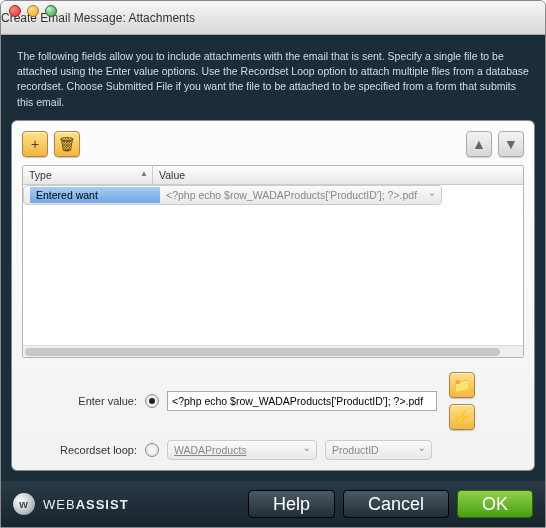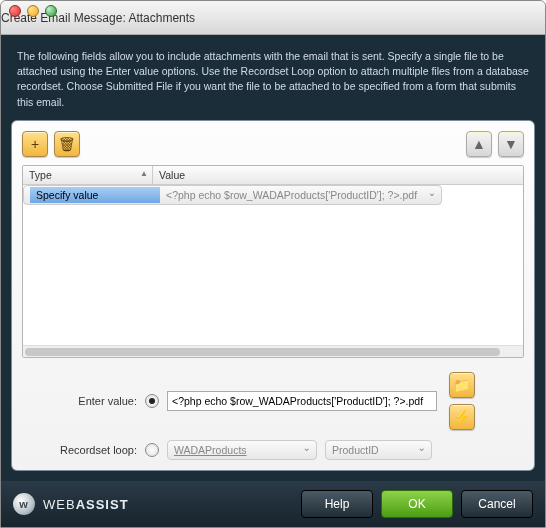--- a/index.html
+++ b/index.html
@@ -41,21 +41,21 @@
   .sel::after { content:"⌄"; position:absolute; right:5px; top:1px; color:#888; font-size:10px;}
   .sel.w1 { width: 150px; text-decoration: underline;}
   .sel.w2 { width: 107px;}
   .sel.w3 { width: 100px;}
   .sidebtns { display:flex; flex-direction:column; gap:6px; margin-left:4px;}
   .footer { height: 46px; background: linear-gradient(#2a3a46,#18242d); display:flex; align-items:center; padding: 0 12px; gap:8px;}
   .brand { display:flex; align-items:center; gap:8px; color:#e8edf0; font-size:13px; letter-spacing:1px;}
   .brand .logo { width:22px; height:22px; border-radius:50%; background:radial-gradient(circle at 35% 35%, #fff, #b9c2c8 60%, #6c7a83); display:flex; align-items:center; justify-content:center; color:#3a4a55; font-weight:bold; font-size:11px;}
   .brand b { font-weight: 700; }
   .spacer { flex:1; }
-  .fbtn { height:28px; min-width:72px; border-radius:4px; border:1px solid #000; font-size:12px; color:#fff; background:linear-gradient(#4a5a66,#222d34); padding:0 14px; cursor:pointer;}
+  .fbtn { height:28px; min-width:72px; border-radius:4px; border:1px solid #000; font-size:18px; color:#fff; background:linear-gradient(#4a5a66,#222d34); padding:0 24px; cursor:pointer;}
   .fbtn.ok { background: linear-gradient(#8fd24a,#4a9d12); border-color:#2e6b06;}
 </style>
 </head>
 <body>
 
 <div class="window">
   <div class="titlebar">
     <div class="traffic">
       <span class="tred"></span>
       <span class="tyel"></span>
@@ -90,21 +90,21 @@
       <div class="listwrap">
         <div class="listhead">
           <div class="col-type">
             <span>Type</span>
             <span class="sort">▲</span>
           </div>
           <div class="col-value">Value</div>
         </div>
         <div class="listbody">
           <div class="row sel">
-            <div class="cell-type">Specify value</div>
+            <div class="cell-type">Entered want</div>
             <div class="cell-value">&lt;?php echo $row_WADAProducts['ProductID']; ?&gt;.pdf</div>
           </div>
         </div>
         <div class="scroll">
             <div class="thumb"></div>
           </div>
       </div>
 
       <div class="formrows">
 
@@ -140,16 +140,16 @@
 
   <div class="footer">
     <div class="brand">
       <div class="logo">w</div>
       <span>
         <span>WEB</span><b>ASSIST</b>
       </span>
     </div>
     <div class="spacer"></div>
     <button class="fbtn">Help</button>
+    <button class="fbtn">Cancel</button>
     <button class="fbtn ok">OK</button>
-    <button class="fbtn">Cancel</button>
   </div>
 </div>
 
 </body></html>

